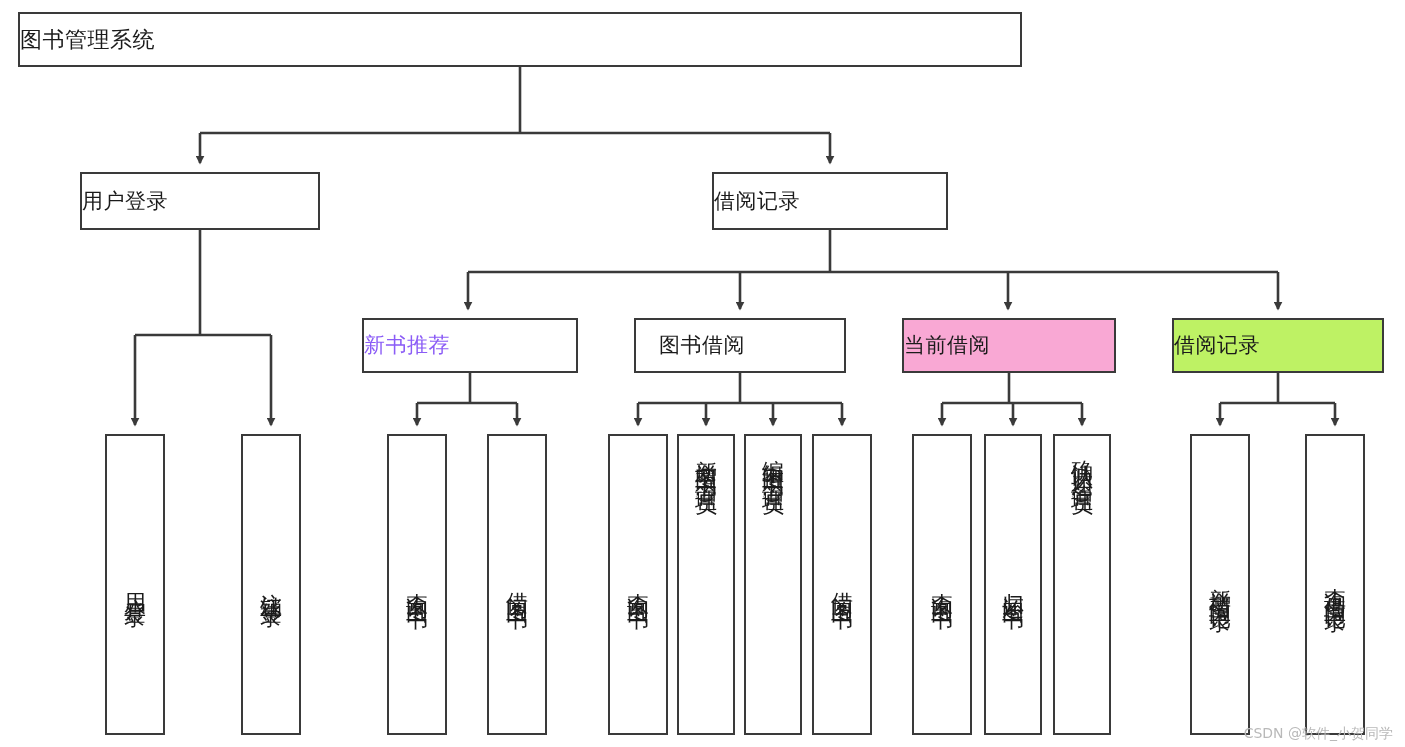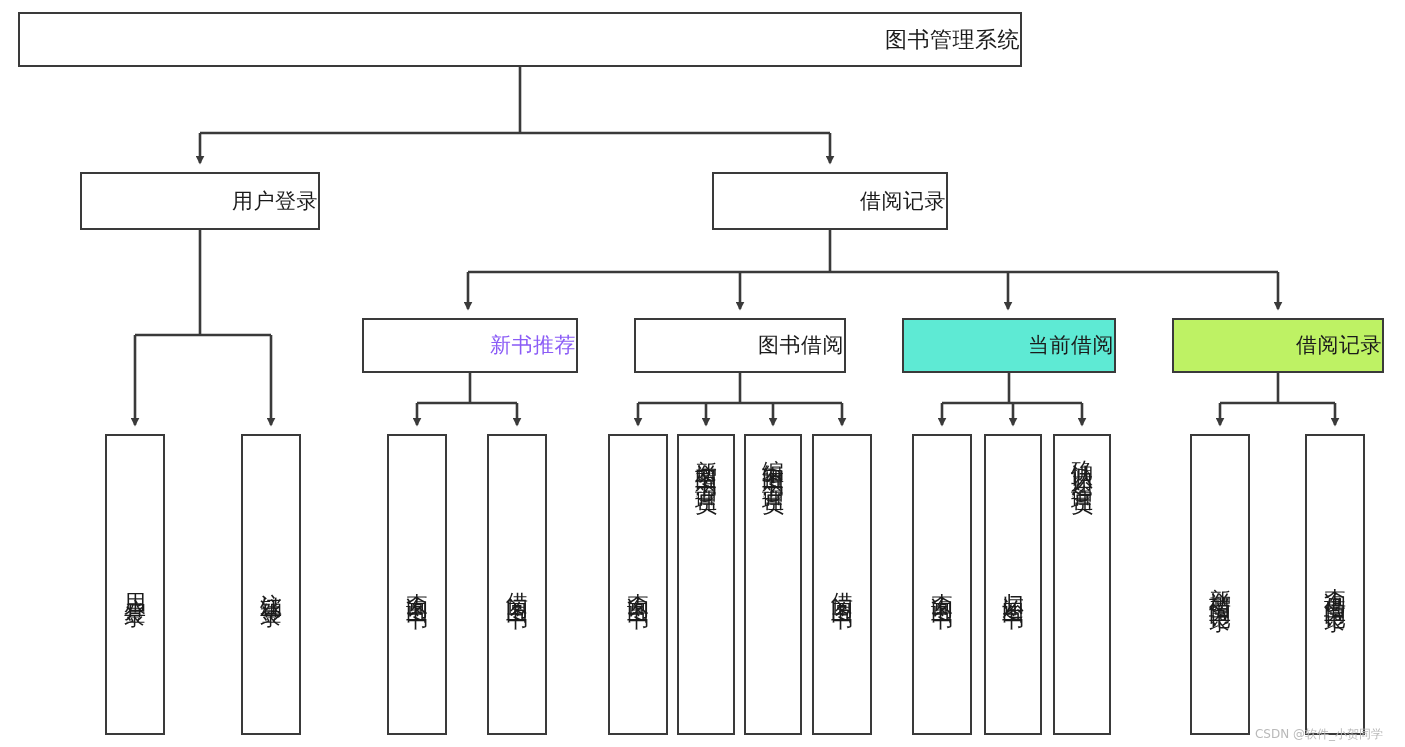--- a/index.html
+++ b/index.html
@@ -26,21 +26,21 @@
     height: 747px;
     pointer-events: none;
   }
   .node {
     position: absolute;
     box-sizing: border-box;
     background: #ffffff;
     border: 2px solid #3a3a3a;
     display: flex;
     align-items: center;
-    justify-content: flex-end;
+    justify-content: flex-start;
     color: #1b1b1b;
     z-index: 2;
   }
   .node .lbl {
     display: block;
     text-align: center;
     line-height: 1.15;
     white-space: nowrap;
   }
   
@@ -65,23 +65,23 @@
     letter-spacing: 5px;
     white-space: nowrap;
   }
   
   .node.v.mid {
     align-items: center;
     padding-top: 0;
   }
   #watermark {
     position: absolute;
-    right: 22px;
+    right: 12px;
     bottom: 4px;
-    font-size: 12px;
+    font-size: 14px;
     color: #b9b9b9;
     white-space: nowrap;
     z-index: 5;
     font-family: "DejaVu Sans", "Liberation Sans", sans-serif;
   }
 </style>
 </head>
 <body>
 
 <div id="canvas" style="background: rgb(255, 255, 255);">
@@ -146,21 +146,21 @@
   <div class="node h" style="left: 712px; top: 172px; width: 236px; height: 58px; border-color: rgb(58, 58, 58); background: rgb(255, 255, 255); color: rgb(27, 27, 27);">
     <span class="lbl">借阅记录</span>
   </div>
 
   <div class="node h" style="left: 362px; top: 318px; width: 216px; height: 55px; border-color: rgb(58, 58, 58); background: rgb(255, 255, 255); color: #8b5cf6;">
     <span class="lbl">新书推荐</span>
   </div>
   <div class="node h" style="left: 634px; top: 318px; width: 212px; height: 55px; border-color: rgb(58, 58, 58); background: rgb(255, 255, 255); color: rgb(27, 27, 27); padding-left: 23px;">
     <span class="lbl">图书借阅</span>
   </div>
-  <div class="node h" style="left: 902px; top: 318px; width: 214px; height: 55px; border-color: rgb(58, 58, 58); background: #5eead4; color: rgb(27, 27, 27);">
+  <div class="node h" style="left: 902px; top: 318px; width: 214px; height: 55px; border-color: rgb(58, 58, 58); background: #f9a8d4; color: rgb(27, 27, 27);">
     <span class="lbl">当前借阅</span>
   </div>
   <div class="node h" style="left: 1172px; top: 318px; width: 212px; height: 55px; border-color: rgb(58, 58, 58); background: #bef264; color: rgb(27, 27, 27);">
     <span class="lbl">借阅记录</span>
   </div>
 
   <div class="node v mid" style="left: 105px; top: 434px; width: 60px; height: 301px; border-color: rgb(58, 58, 58); background: rgb(255, 255, 255); color: rgb(27, 27, 27);">
     <span class="lbl">用户登录</span>
   </div>
   <div class="node v mid" style="left: 241px; top: 434px; width: 60px; height: 301px; border-color: rgb(58, 58, 58); background: rgb(255, 255, 255); color: rgb(27, 27, 27);">

